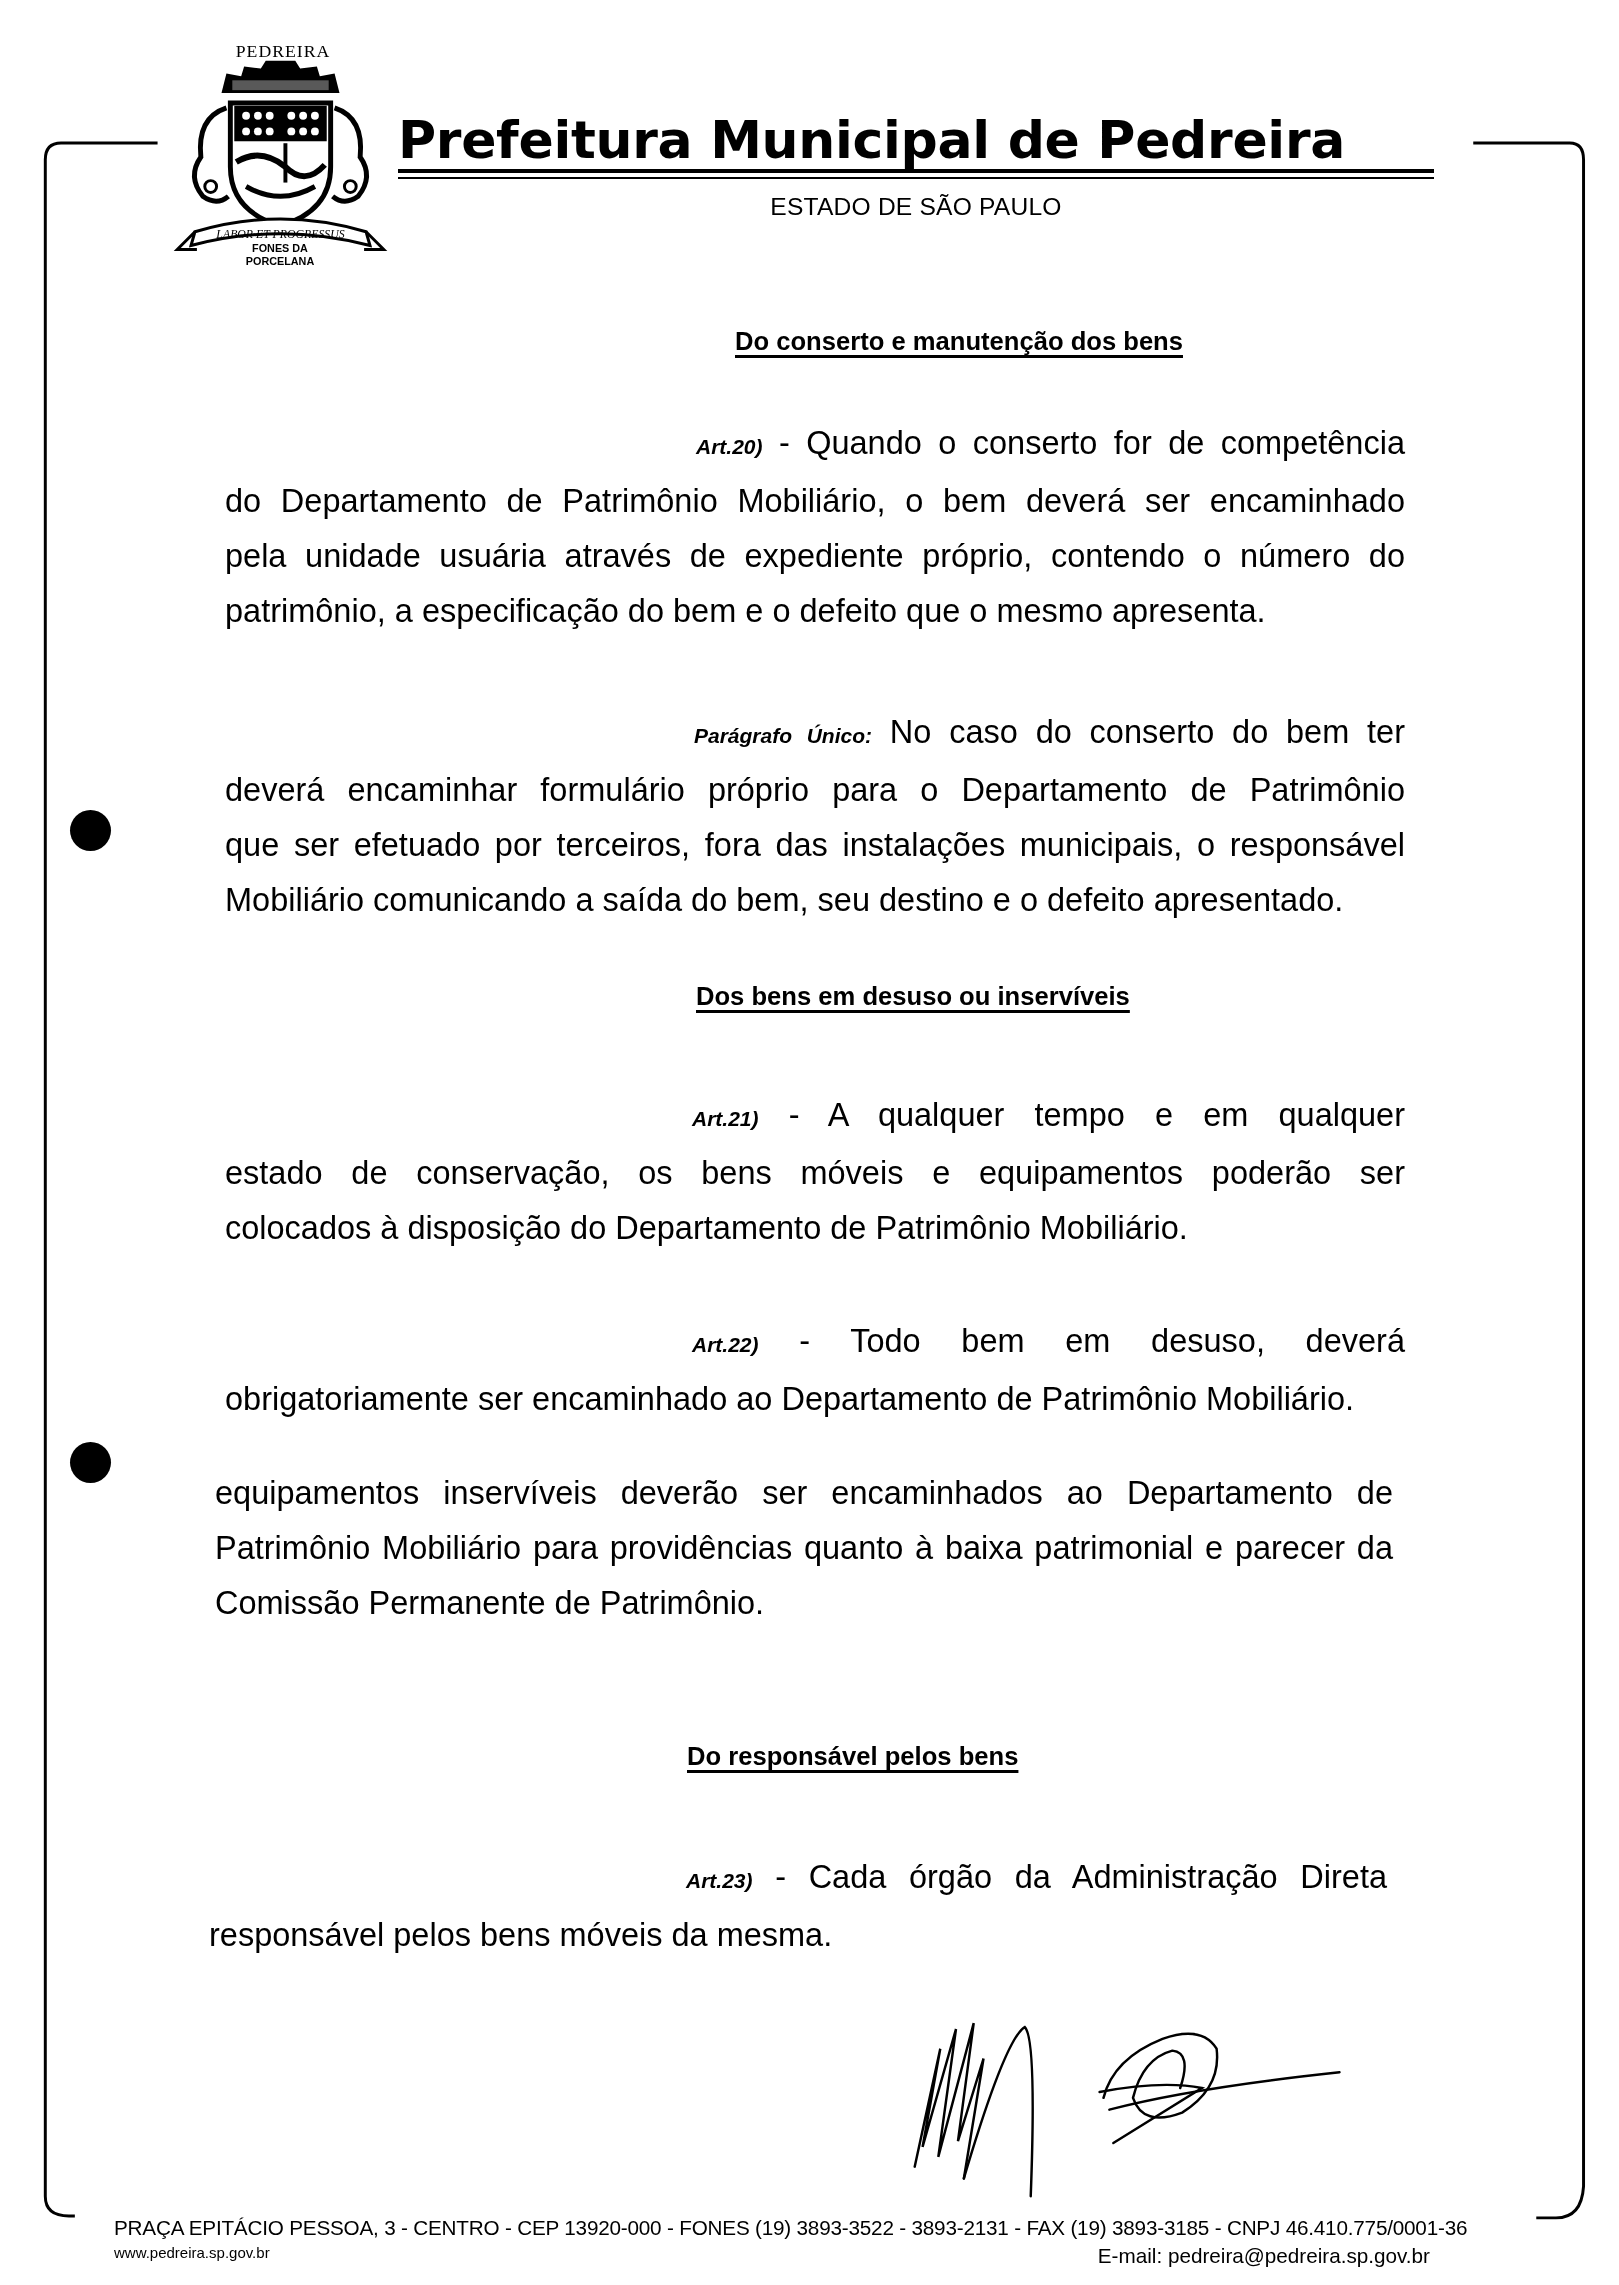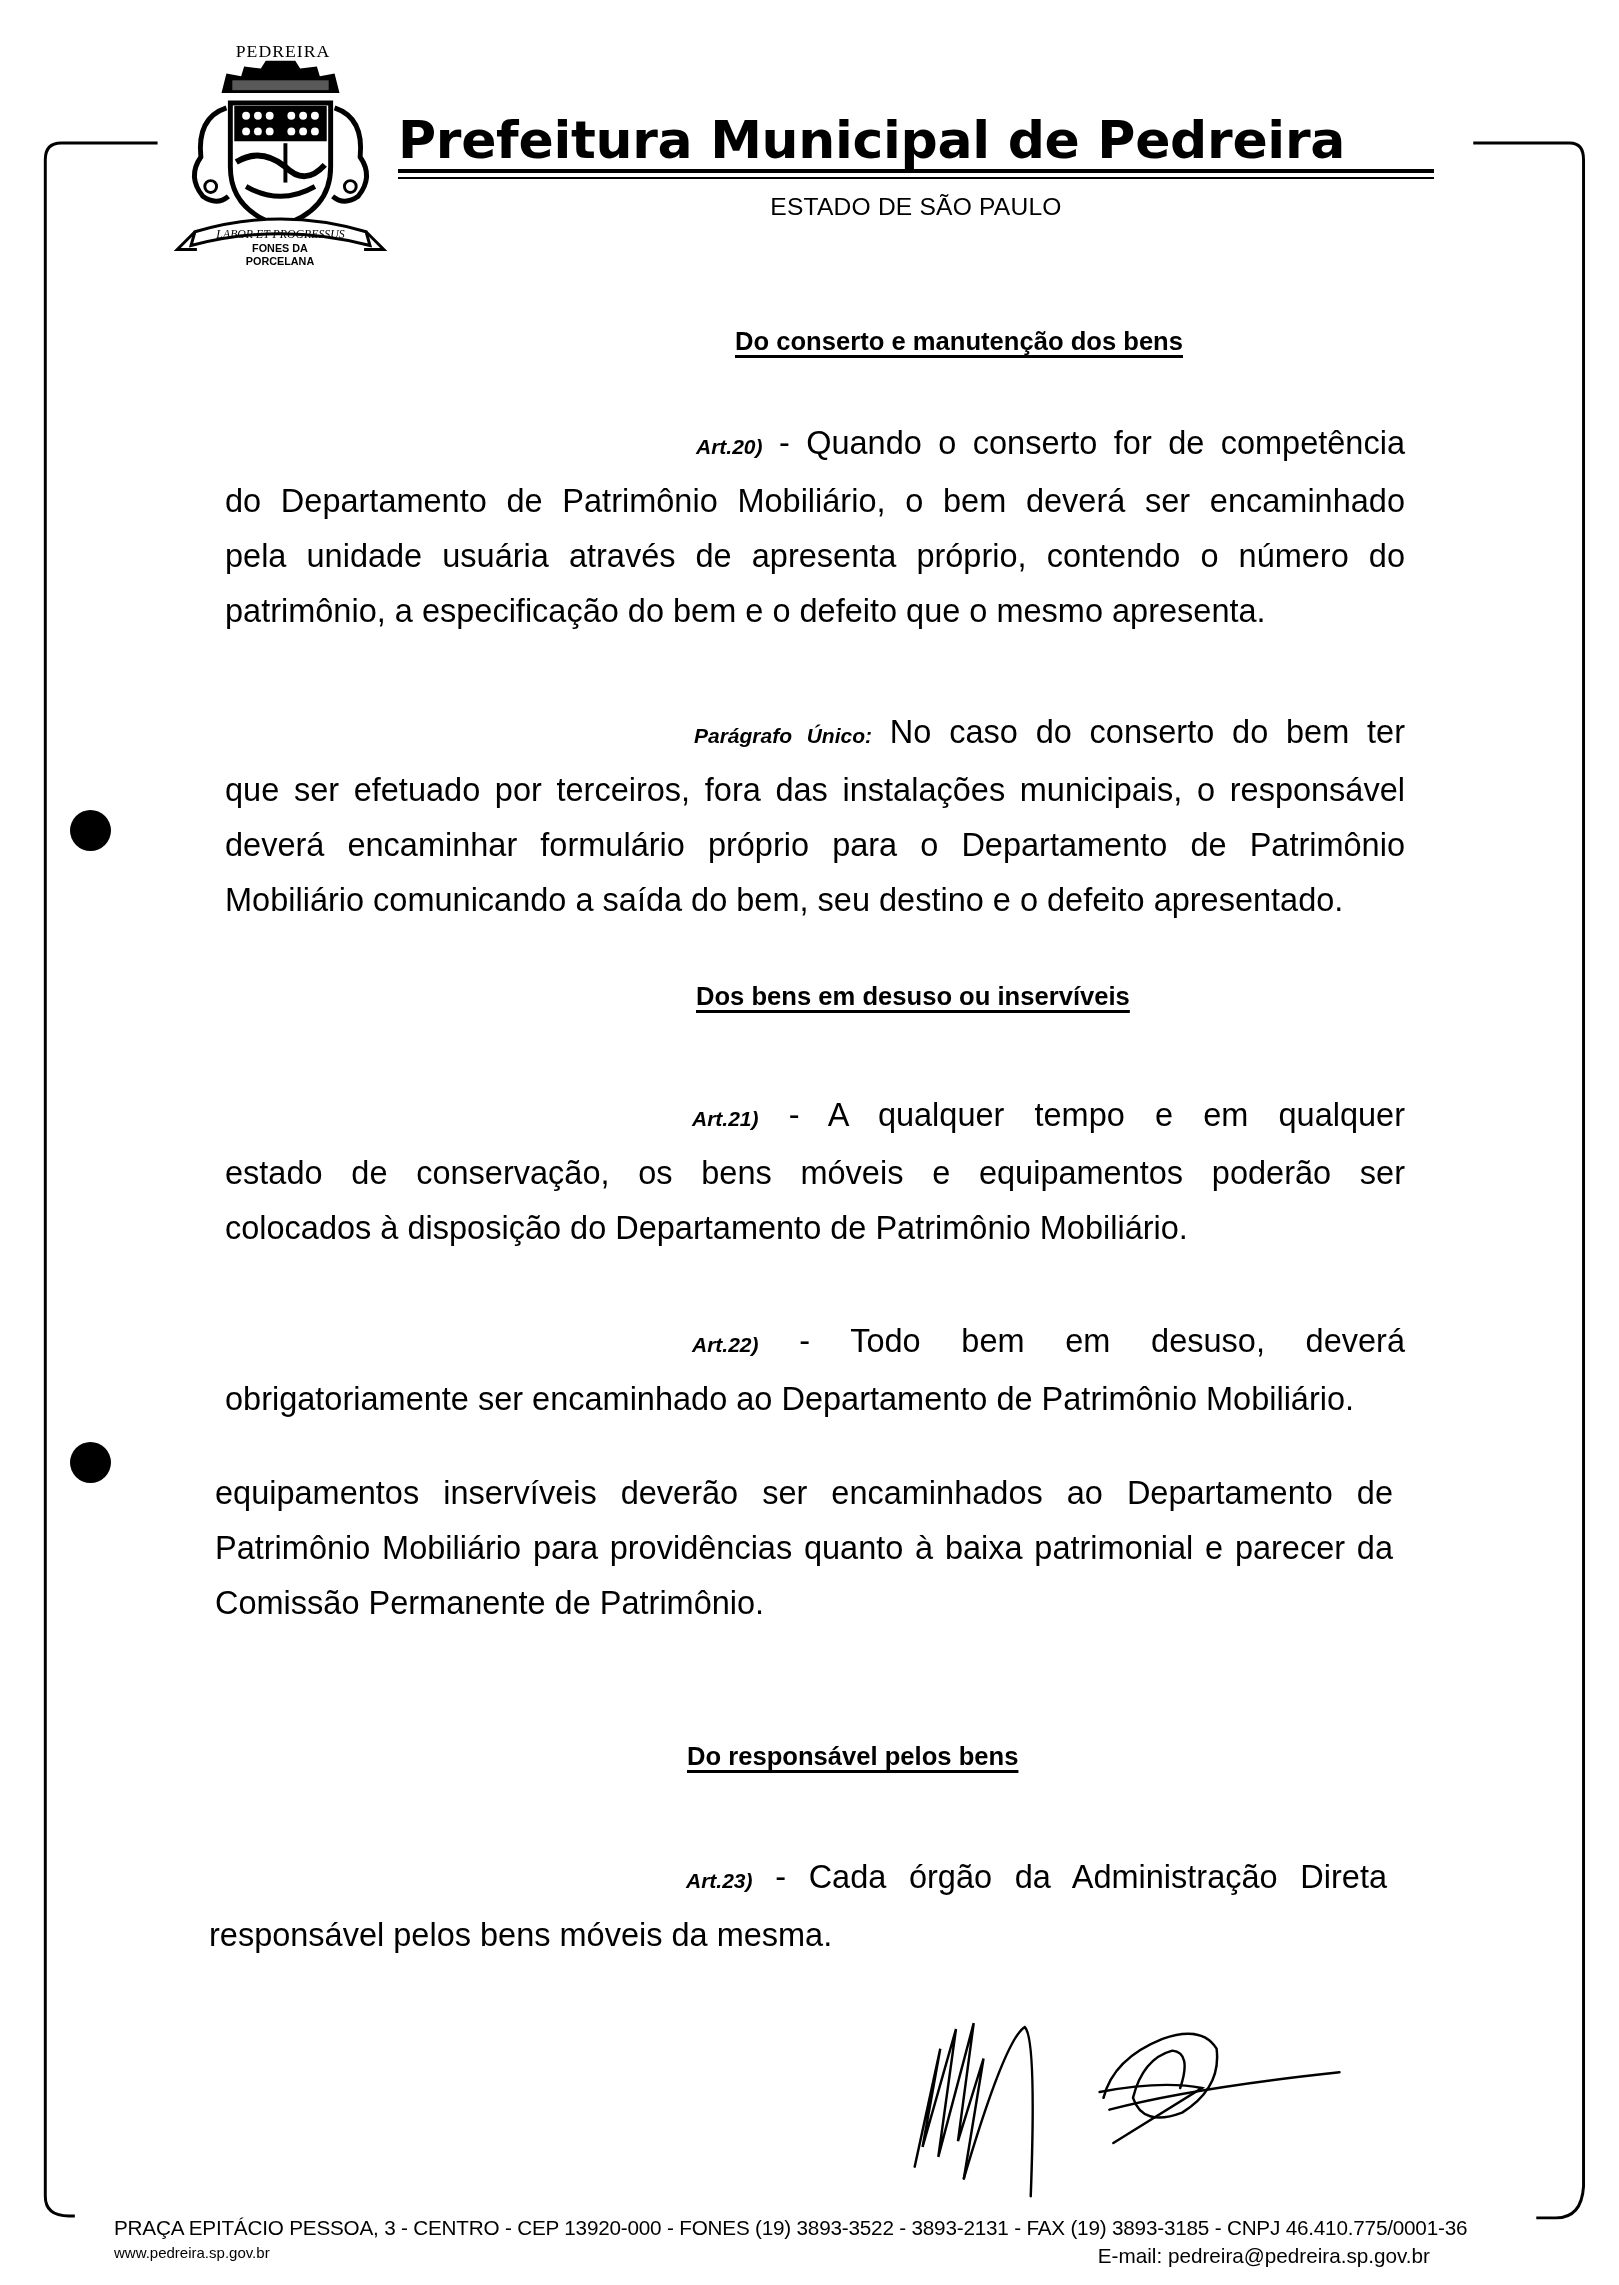--- a/index.html
+++ b/index.html
@@ -93,28 +93,28 @@
 <div class="header-title">Prefeitura Municipal de Pedreira</div>
 <div class="header-rule1"></div>
 <div class="header-rule2"></div>
 <div class="header-state">ESTADO DE SÃO PAULO</div>
 
 <div class="heading" style="left:705px;top:327px;margin-left:30px;">Do conserto e manutenção dos bens</div>
 
 <div class="para" style="top:416px;">
   <span class="lead"><b>Art.20)</b><span> - Quando o conserto for de competência</span></span>
   <span class="line">do Departamento de Patrimônio Mobiliário, o bem deverá ser encaminhado</span>
-  <span class="line">pela unidade usuária através de apresenta próprio, contendo o número do</span>
+  <span class="line">pela unidade usuária através de expediente próprio, contendo o número do</span>
   <span class="line last">patrimônio, a especificação do bem e o defeito que o mesmo apresenta.</span>
 </div>
 
 <div class="para" style="top:705px;">
   <span class="lead" style="padding-left:469px;"><b>Parágrafo Único:</b><span> No caso do conserto do bem ter</span></span>
+  <span class="line">deverá encaminhar formulário próprio para o Departamento de Patrimônio</span>
   <span class="line">que ser efetuado por terceiros, fora das instalações municipais, o responsável</span>
-  <span class="line">deverá encaminhar formulário próprio para o Departamento de Patrimônio</span>
   <span class="line last">Mobiliário comunicando a saída do bem, seu destino e o defeito apresentado.</span>
 </div>
 
 <div class="heading" style="left:696px;top:982px;">Dos bens em desuso ou inservíveis</div>
 
 <div class="para" style="top:1088px;">
   <span class="lead" style="padding-left:467px;"><b>Art.21)</b><span> - A qualquer tempo e em qualquer</span></span>
   <span class="line">estado de conservação, os bens móveis e equipamentos poderão ser</span>
   <span class="line last">colocados à disposição do Departamento de Patrimônio Mobiliário.</span>
 </div>

